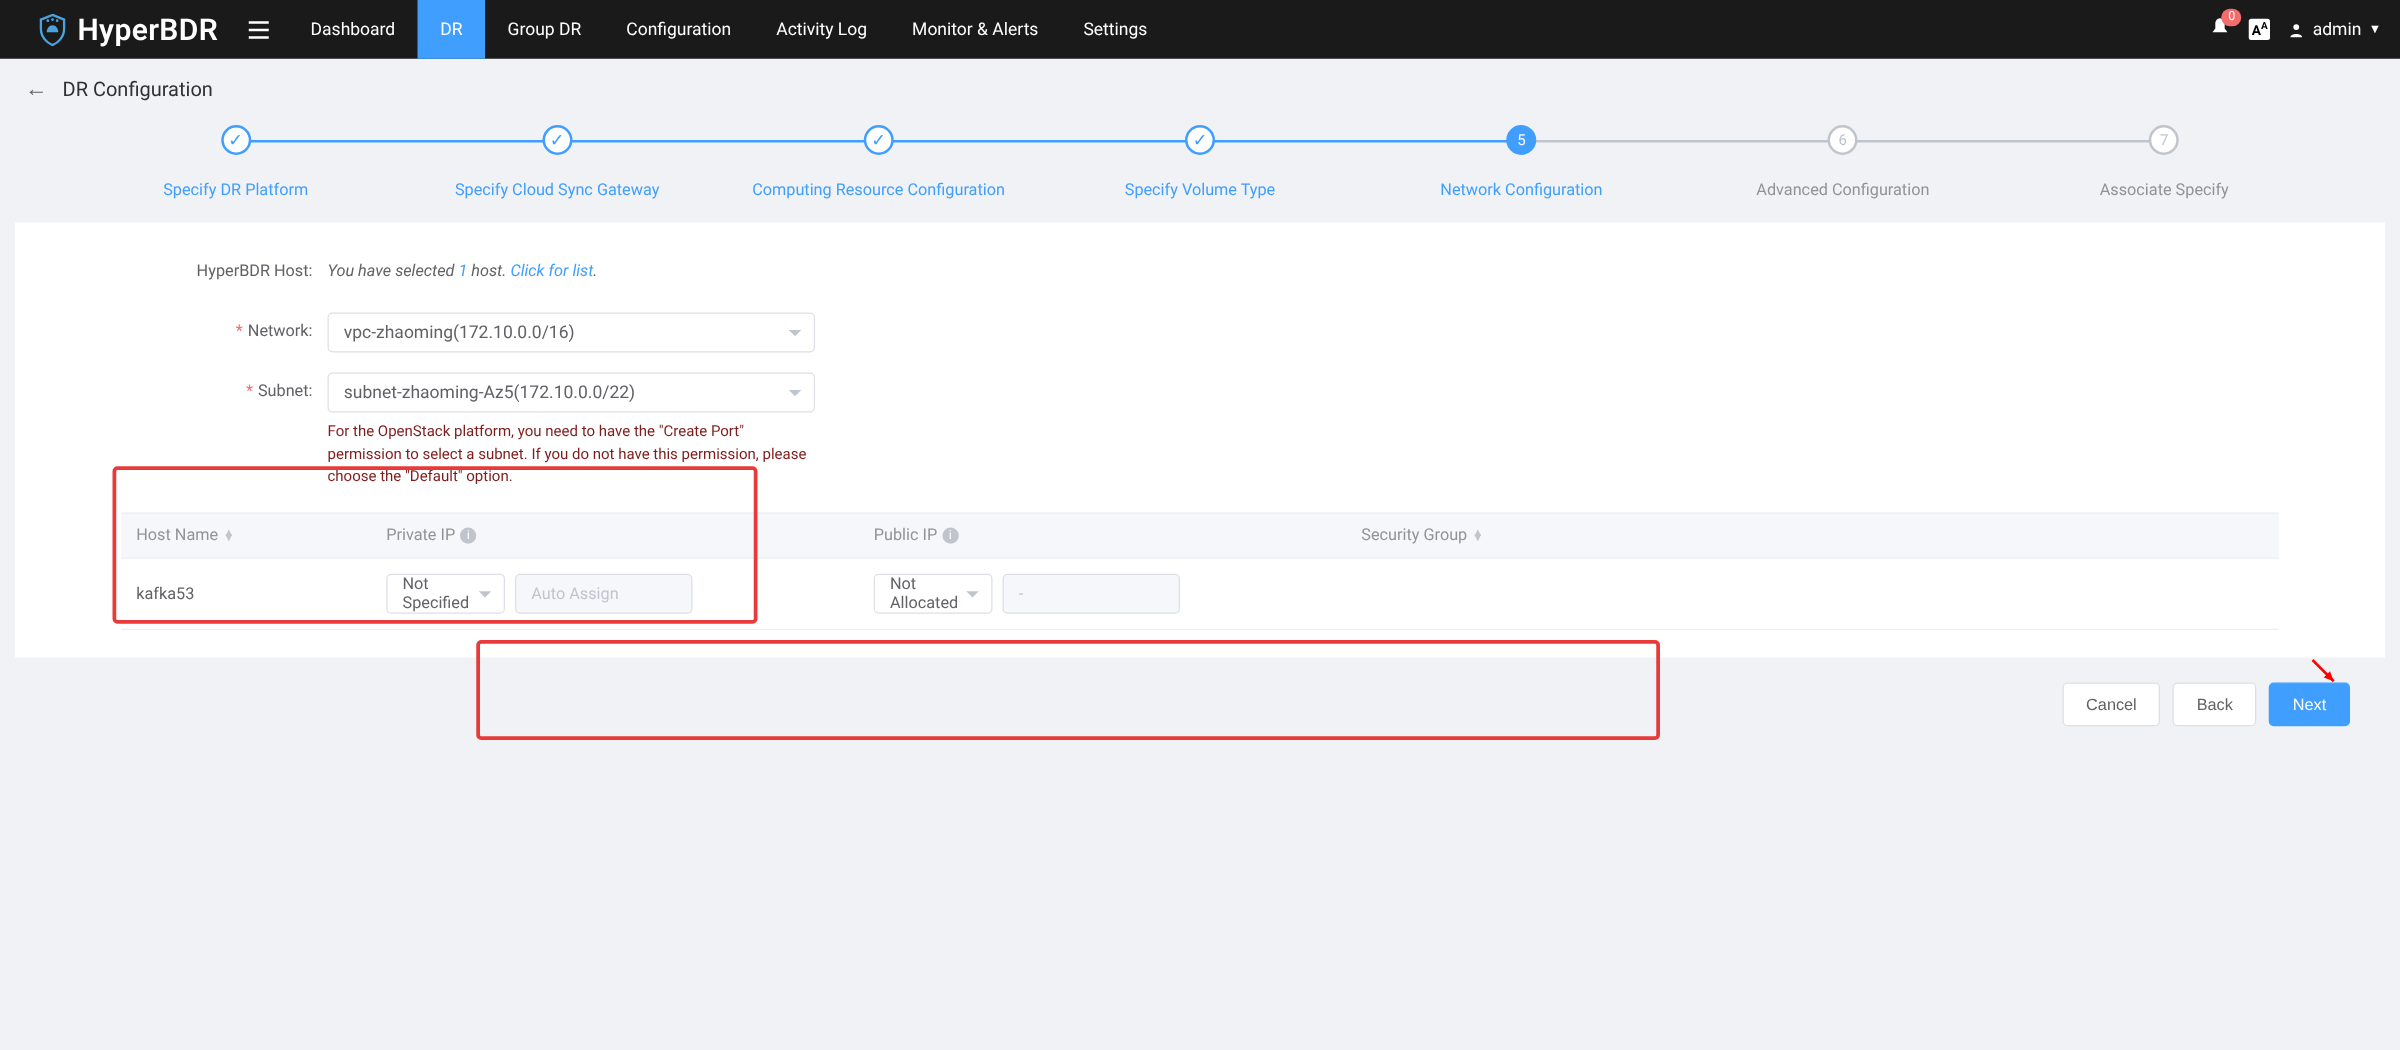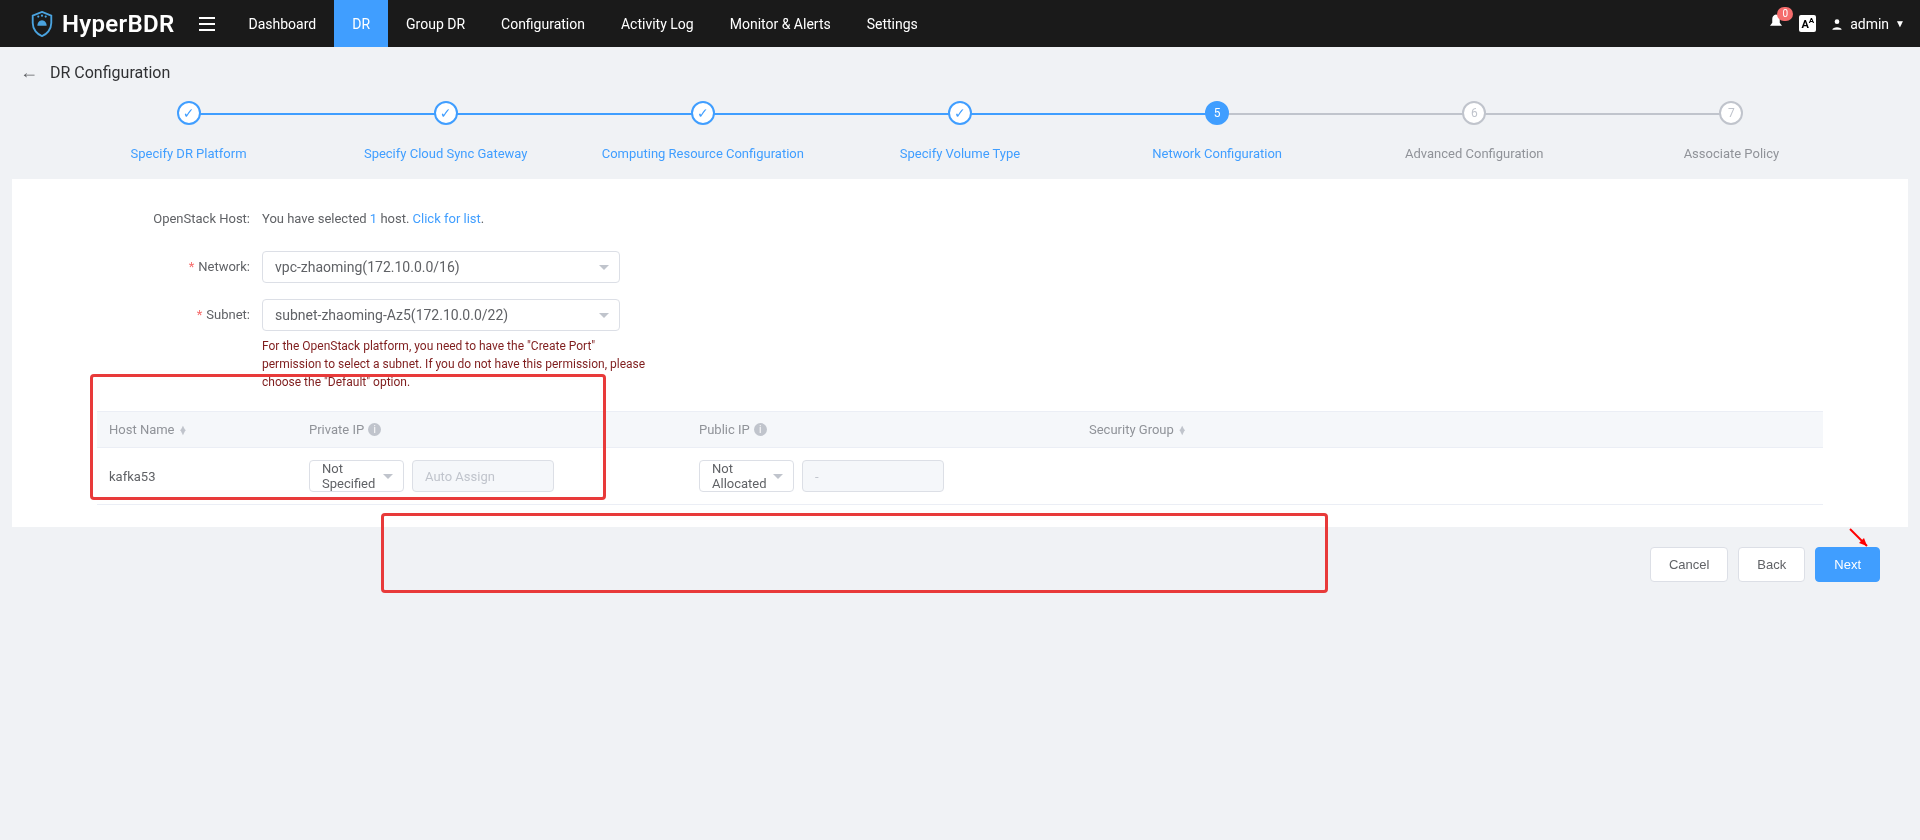--- a/index.html
+++ b/index.html
@@ -39,25 +39,25 @@
     .step.future-line .step-line { background: #c0c4cc; }
     .step:last-child .step-line { display: none; }
     .check::before { content: '✓'; font-size: 14px; }
     
     
     .card { background: #fff; margin: 0 12px; padding: 24px 85px 22px; }
     .row { display: flex; align-items: flex-start; margin-bottom: 16px; }
     .label { width: 165px; text-align: right; padding-right: 12px; color: #606266; font-size: 13px; line-height: 32px; }
     .label .req { color: #f56c6c; margin-right: 4px; }
     .value { flex: 1; }
-    .host-text { line-height: 32px; font-size: 13px; color: #606266; }
+    .host-text { line-height: 32px; font-size: 13px; color: #606266; font-style: italic; }
     .host-text .num { color: #409eff; }
     .host-text a { color: #409eff; text-decoration: none; cursor: pointer; }
     
-    .select { height: 32px; border: 1px solid #dcdfe6; border-radius: 4px; padding: 0 30px 0 12px; display: flex; align-items: center; color: #606266; background: #fff; position: relative; cursor: pointer; width: 358px; }
+    .select { height: 32px; border: 1px solid #dcdfe6; border-radius: 4px; padding: 0 30px 0 12px; display: flex; align-items: center; color: #606266; background: #fff; position: relative; cursor: pointer; width: 390px; }
     .select::after { content: ''; position: absolute; right: 10px; top: 13px; width: 0; height: 0; border-left: 5px solid transparent; border-right: 5px solid transparent; border-top: 5px solid #c0c4cc; }
     .hint { color: #7f1d1d; font-size: 12px; margin-top: 6px; width: 390px; line-height: 1.5; }
     
     .highlight-box { border: 3px solid #e83a3a; border-radius: 4px; }
     .hb1 { position: absolute; left: 90px; top: 195px; width: 516px; height: 126px; pointer-events: none; }
     .hb2 { position: absolute; left: 381px; top: 334px; width: 947px; height: 80px; pointer-events: none; }
     .card-wrap { position: relative; }
     
     
     .tbl { width: 100%; margin-top: 20px; }
@@ -169,28 +169,28 @@
       <div class="step-circle">5</div>
       <div class="step-label">Network Configuration</div>
     </div>
   <div class="step future future-line">
       <div class="step-line"></div>
       <div class="step-circle">6</div>
       <div class="step-label">Advanced Configuration</div>
     </div>
   <div class="step future">
       <div class="step-circle">7</div>
-      <div class="step-label">Associate Policy</div>
+      <div class="step-label">Associate Specify</div>
     </div>
 </div>
 
 <div class="card-wrap">
 <div class="card">
   <div class="row">
-    <div class="label">OpenStack Host:</div>
+    <div class="label">HyperBDR Host:</div>
     <div class="value host-text">
       <span>You have selected </span><span class="num">1</span><span> host. </span><a>Click for list</a><span>.</span>
     </div>
   </div>
   <div class="row">
     <div class="label"><span class="req">*</span><span>Network:</span></div>
     <div class="value">
           <div class="select">vpc-zhaoming(172.10.0.0/16)</div>
         </div>
   </div>

